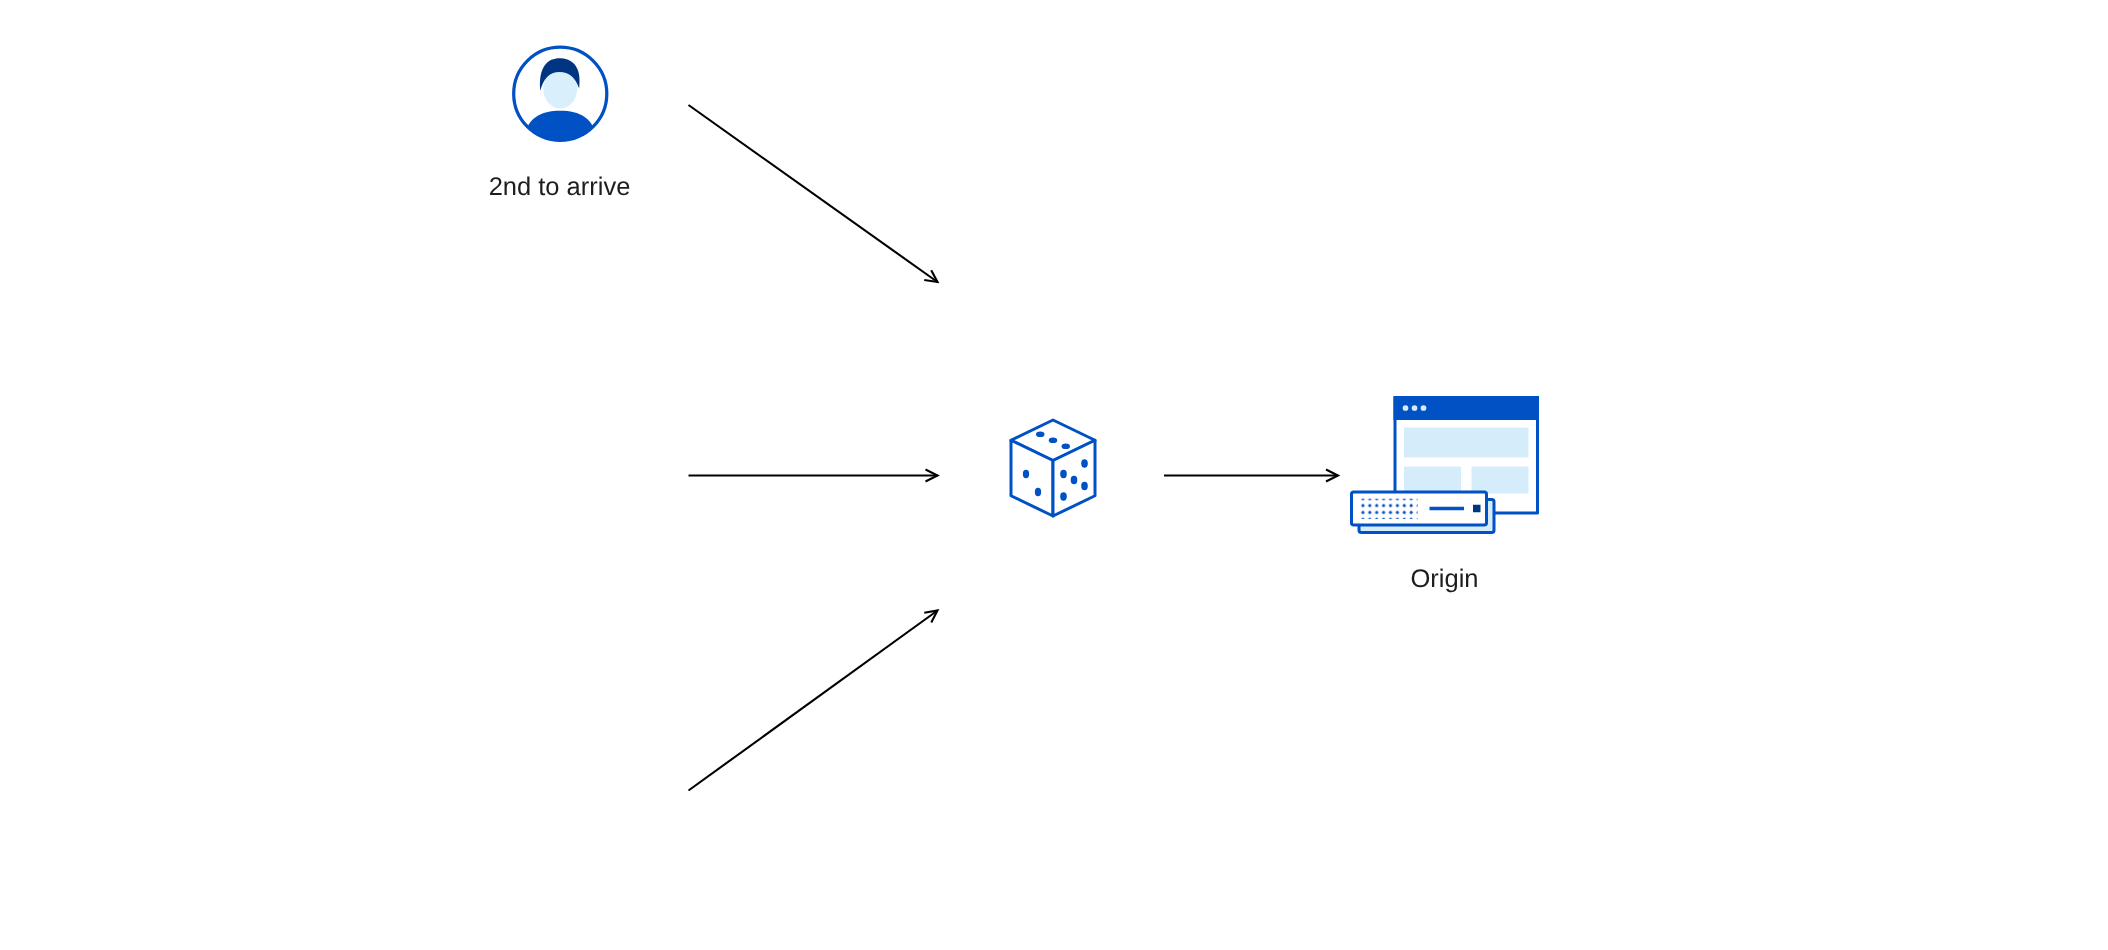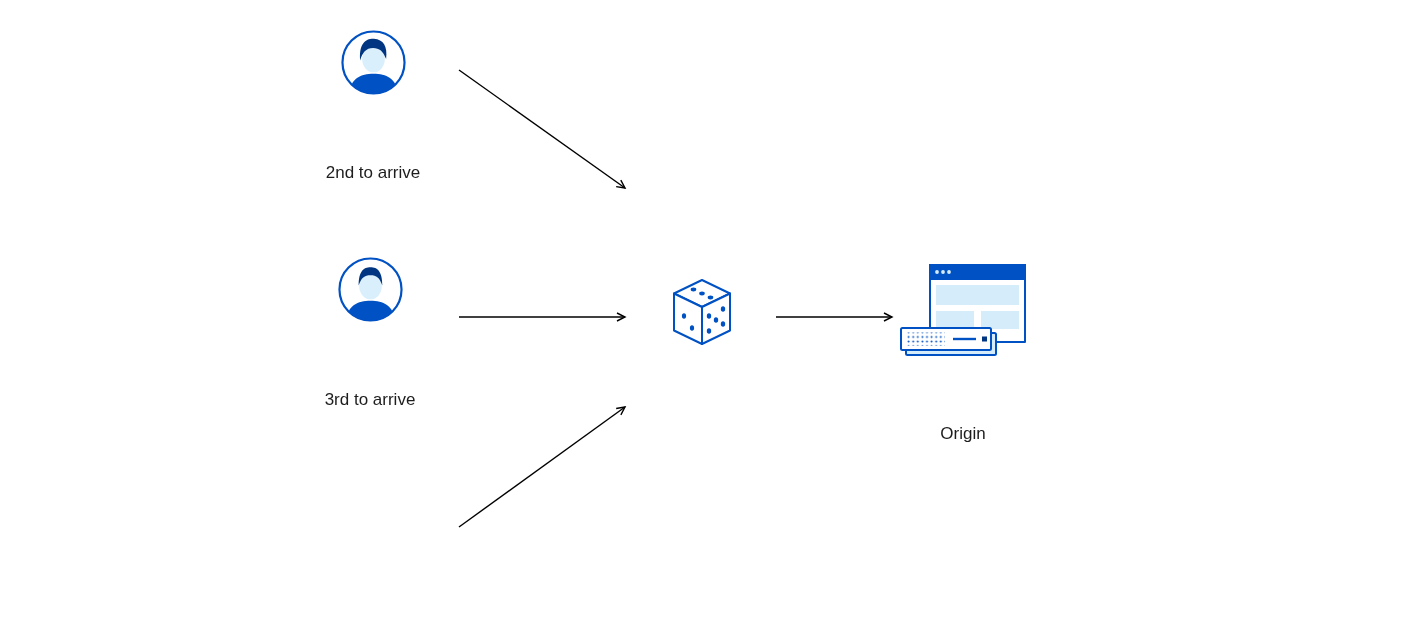--- a/index.html
+++ b/index.html
@@ -23,21 +23,20 @@
     height:633px;
     background:var(--background);
     overflow:hidden;
   }
   .node{
     position:absolute;
     width:160px;
     display:flex;
     flex-direction:column;
     align-items:center;
-    gap:48px;
   }
   .node-label{
     margin-top:19px;
     font-size:17px;
     line-height:20px;
     color:var(--text);
     white-space:nowrap;
     text-align:center;
   }
   .origin-label{margin-top:14px;}
@@ -84,36 +83,20 @@
       <circle cx="34" cy="34" r="31.5" class="outline"></circle>
       <g clip-path="url(#clipA)">
         <path class="fill-accent" d="M9 70 C9 51 20 45.5 34 45.5 C48 45.5 59 51 59 70 Z"></path>
         <ellipse class="fill-face" cx="34" cy="30.5" rx="11.5" ry="13.5"></ellipse>
         <path class="fill-dark" d="M20.5 32 C19 14.5 26.5 9.5 34.5 10 C44 10.8 48.5 17.5 46.8 30.5 C44 22.5 40 19.2 33.5 19.2 C26.5 19.2 22.5 24 20.5 32 Z"></path>
       </g>
     </svg>
     <div class="node-label">2nd to arrive</div>
   </div>
 
-  <div class="node" style="left:290px;top:256px;">
-    <svg class="avatar-svg" viewBox="0 0 68 68" xmlns="http://www.w3.org/2000/svg">
-      <defs>
-          <clipPath id="clipB">
-            <circle cx="34" cy="34" r="31.5"></circle>
-          </clipPath>
-        </defs>
-      <circle cx="34" cy="34" r="31.5" class="outline"></circle>
-      <g clip-path="url(#clipB)">
-        <path class="fill-accent" d="M9 70 C9 51 20 45.5 34 45.5 C48 45.5 59 51 59 70 Z"></path>
-        <ellipse class="fill-face" cx="34" cy="30.5" rx="11.5" ry="13.5"></ellipse>
-        <path class="fill-dark" d="M22 30 C22 15.5 27 11.5 34 11.5 C41 11.5 46 15.5 46 30 C43.5 22 40 19.5 34 19.5 C28 19.5 24.5 22 22 30 Z"></path>
-      </g>
-    </svg>
-    <div class="node-label">3rd to arrive</div>
-  </div>
 
 
   <div class="dice-wrap">
     <svg width="70" height="74" viewBox="0 0 70 74" xmlns="http://www.w3.org/2000/svg">
       <path class="outline-thin" d="M35 4 L63 17.5 L35 31 L7 17.5 Z"></path>
       <path class="outline-thin" d="M7 17.5 L35 31 L35 68 L7 54.5 Z"></path>
       <path class="outline-thin" d="M63 17.5 L35 31 L35 68 L63 54.5 Z"></path>
       <g class="fill-accent">
         <ellipse cx="26.5" cy="13.5" rx="2.8" ry="1.9"></ellipse>
         <ellipse cx="35" cy="17.5" rx="2.8" ry="1.9"></ellipse>

